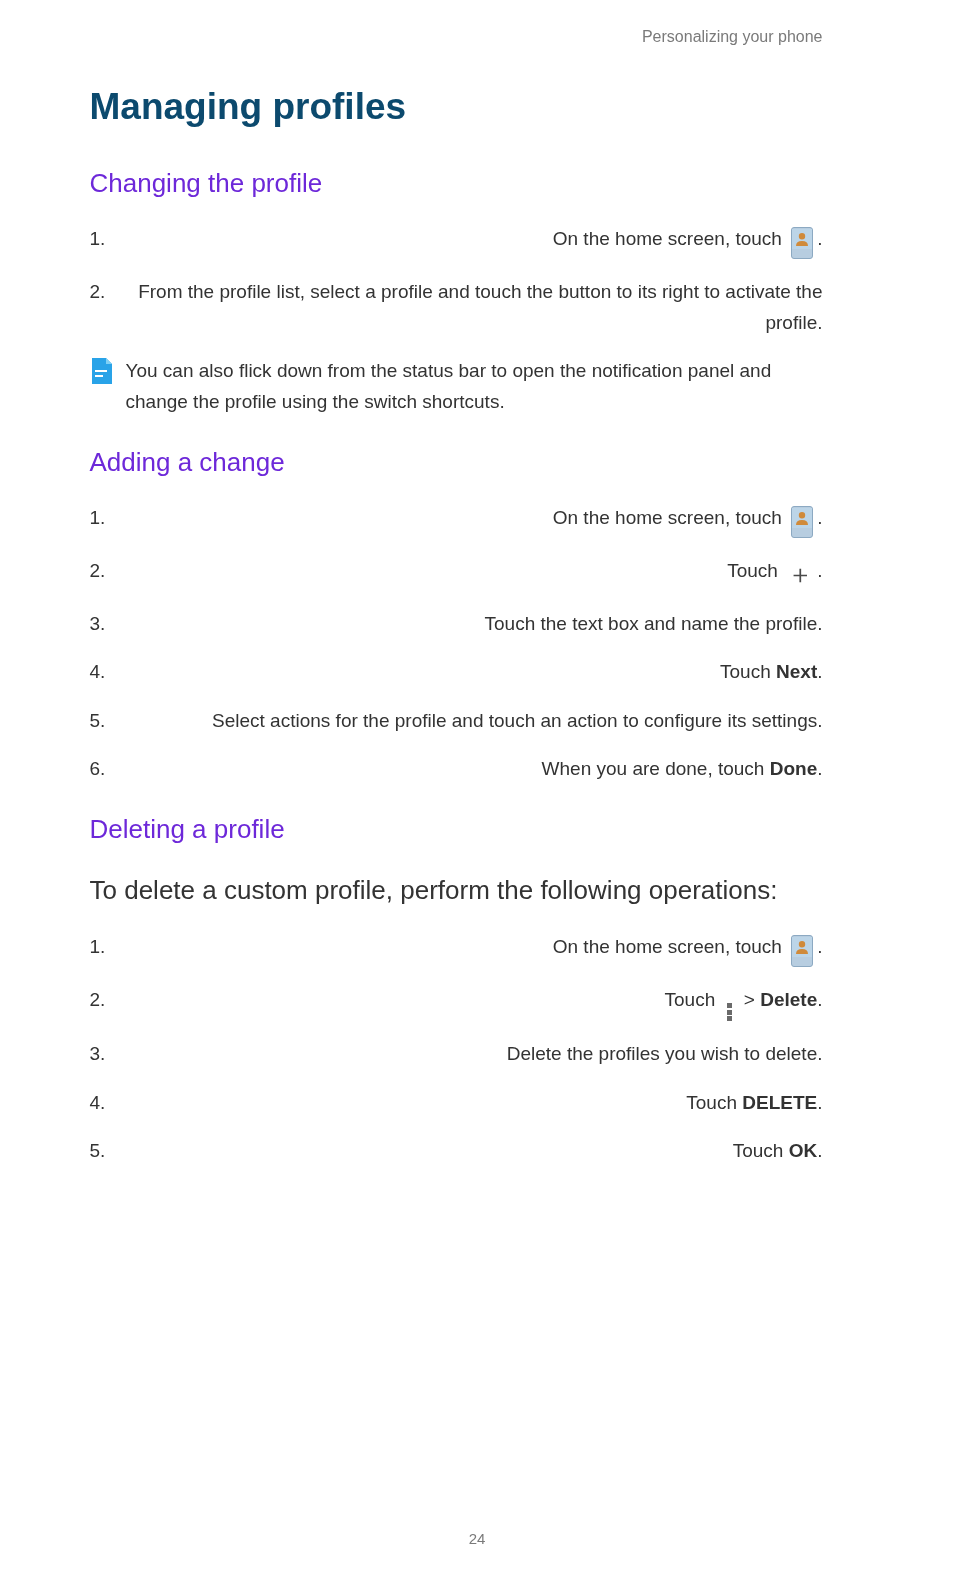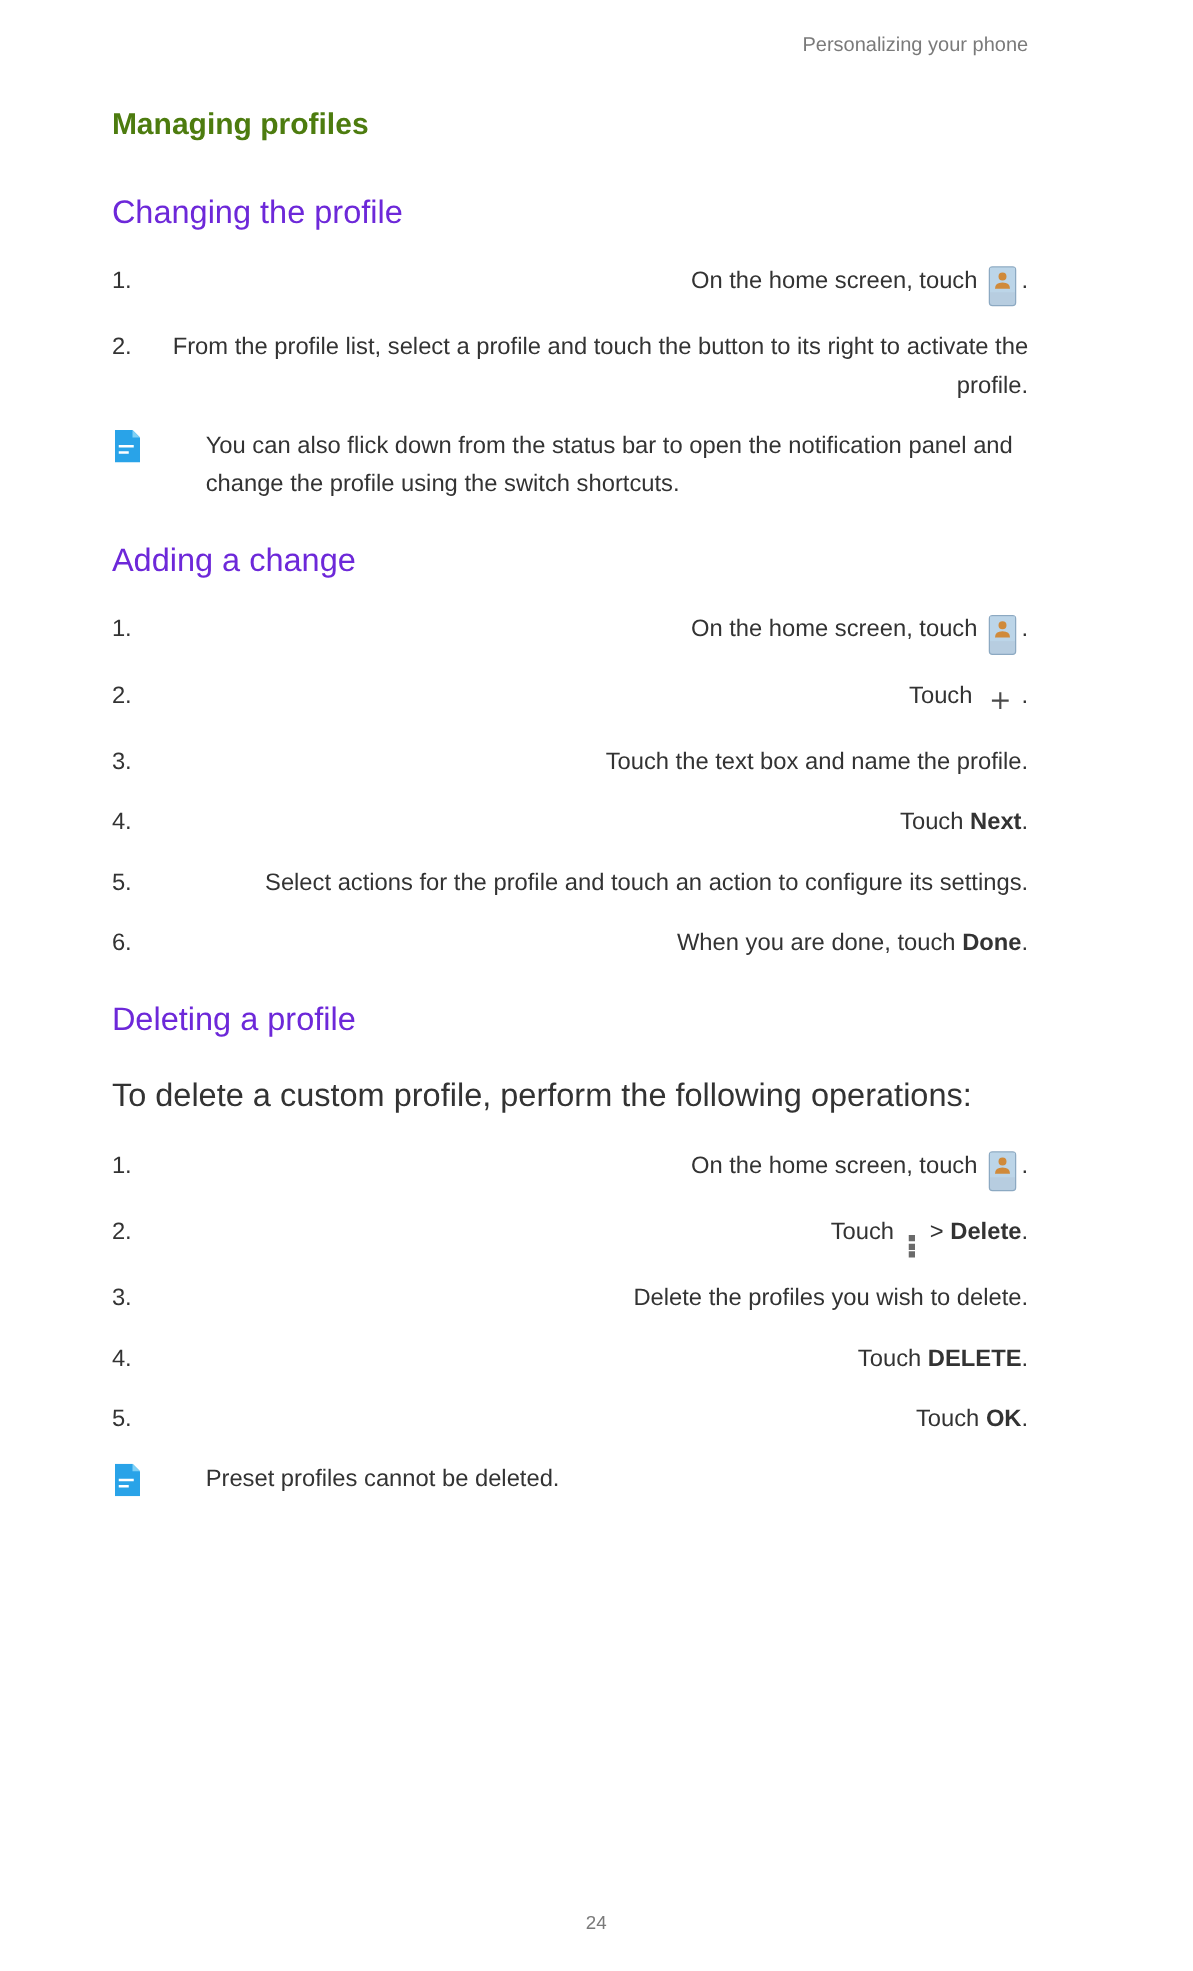--- a/index.html
+++ b/index.html
@@ -17,22 +17,22 @@
     position: relative;
   }
   .header {
     text-align: right;
     color: #7a7a7a;
     font-size: 16px;
     margin-bottom: 40px;
     margin-top: 0;
   }
   h1 {
-    color: #4d7c0f;
-    font-size: 24px;
+    color: #0c4a6e;
+    font-size: 37px;
     font-weight: bold;
     margin: 0 0 40px 0;
   }
   h2 {
     color: #6d28d9;
     font-size: 26px;
     font-weight: normal;
     margin: 30px 0 25px 0;
   }
   .step-list {
@@ -70,21 +70,20 @@
   }
   .note-icon {
     flex: 0 0 auto;
     width: 22px;
     height: 26px;
     margin-right: 14px;
     margin-top: 2px;
   }
   .note-body {
     flex: 1 1 auto;
-    margin-left: 39px;
   }
   .inline-icon {
     display: inline-block;
     vertical-align: -4px;
     margin: 0 4px;
   }
   .profile-app {
     background: #b7cde0;
     border: 1px solid #8ca9c2;
     border-radius: 3px;
@@ -233,26 +232,15 @@
         <span>Touch </span><strong>DELETE</strong><span>.</span>
       </span>
     </li>
     <li class="step">
       <span class="step-num">5.</span>
       <span class="step-body">
         <span>Touch </span><strong>OK</strong><span>.</span>
       </span>
     </li>
   </ol>
-  <div class="note">
-    <span class="note-icon">
-      <svg width="22" height="26" viewBox="0 0 22 26">
-          <path d="M2 0 h14 l6 6 v20 h-20 z" fill="#29a3e8"></path>
-          <path d="M16 0 v6 h6 z" fill="#7fd0f5"></path>
-          <rect x="5" y="12" width="12" height="2" fill="#ffffff"></rect>
-          <rect x="5" y="17" width="8" height="2" fill="#ffffff"></rect>
-        </svg>
-    </span>
-    <span class="note-body">Preset profiles cannot be deleted.</span>
-  </div>
 
   <div class="page-number">24</div>
 </div>
 
 </body></html>

